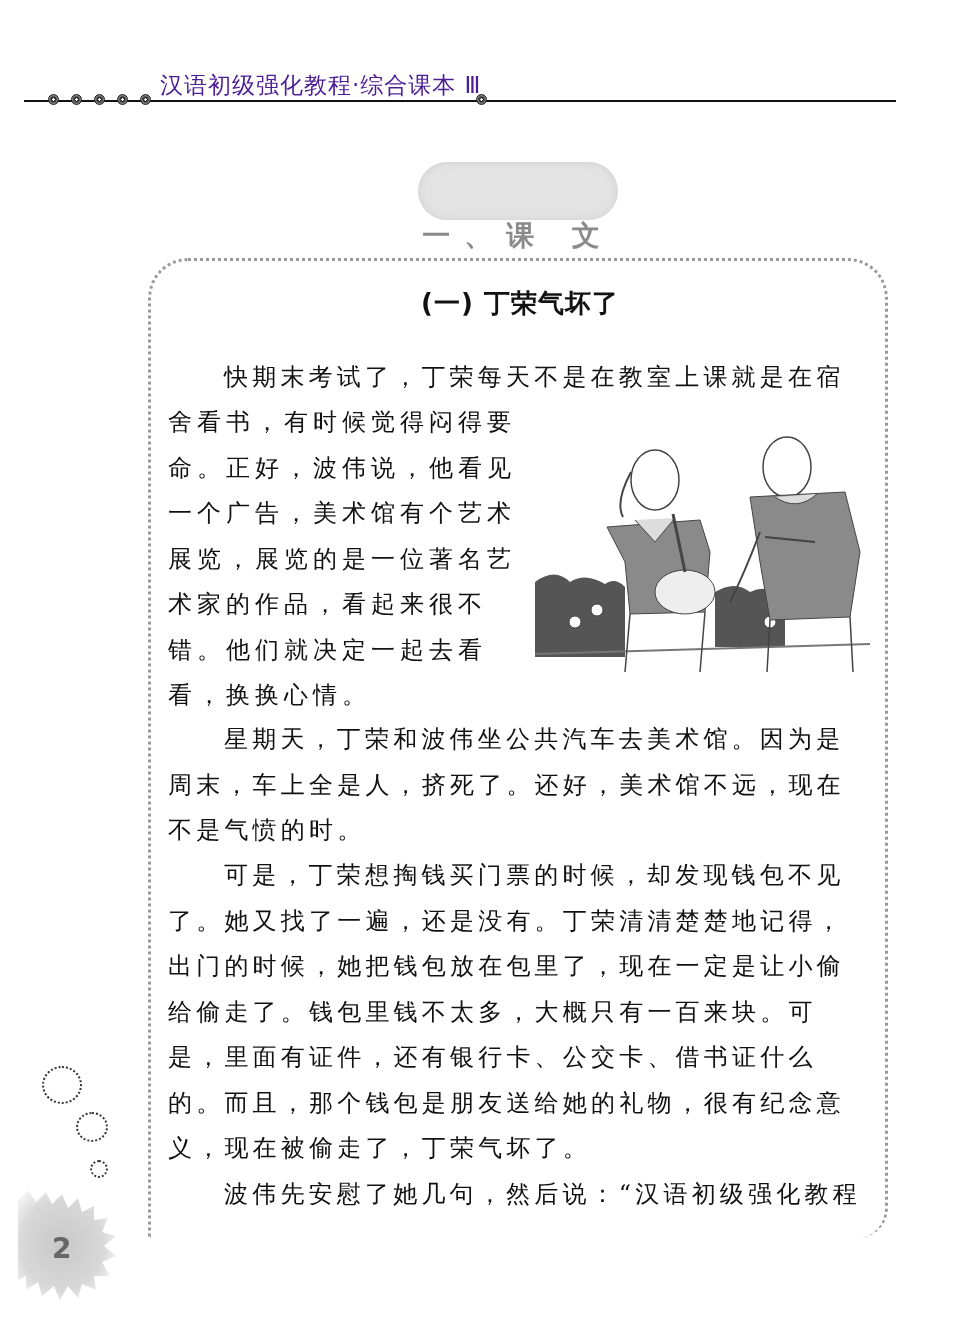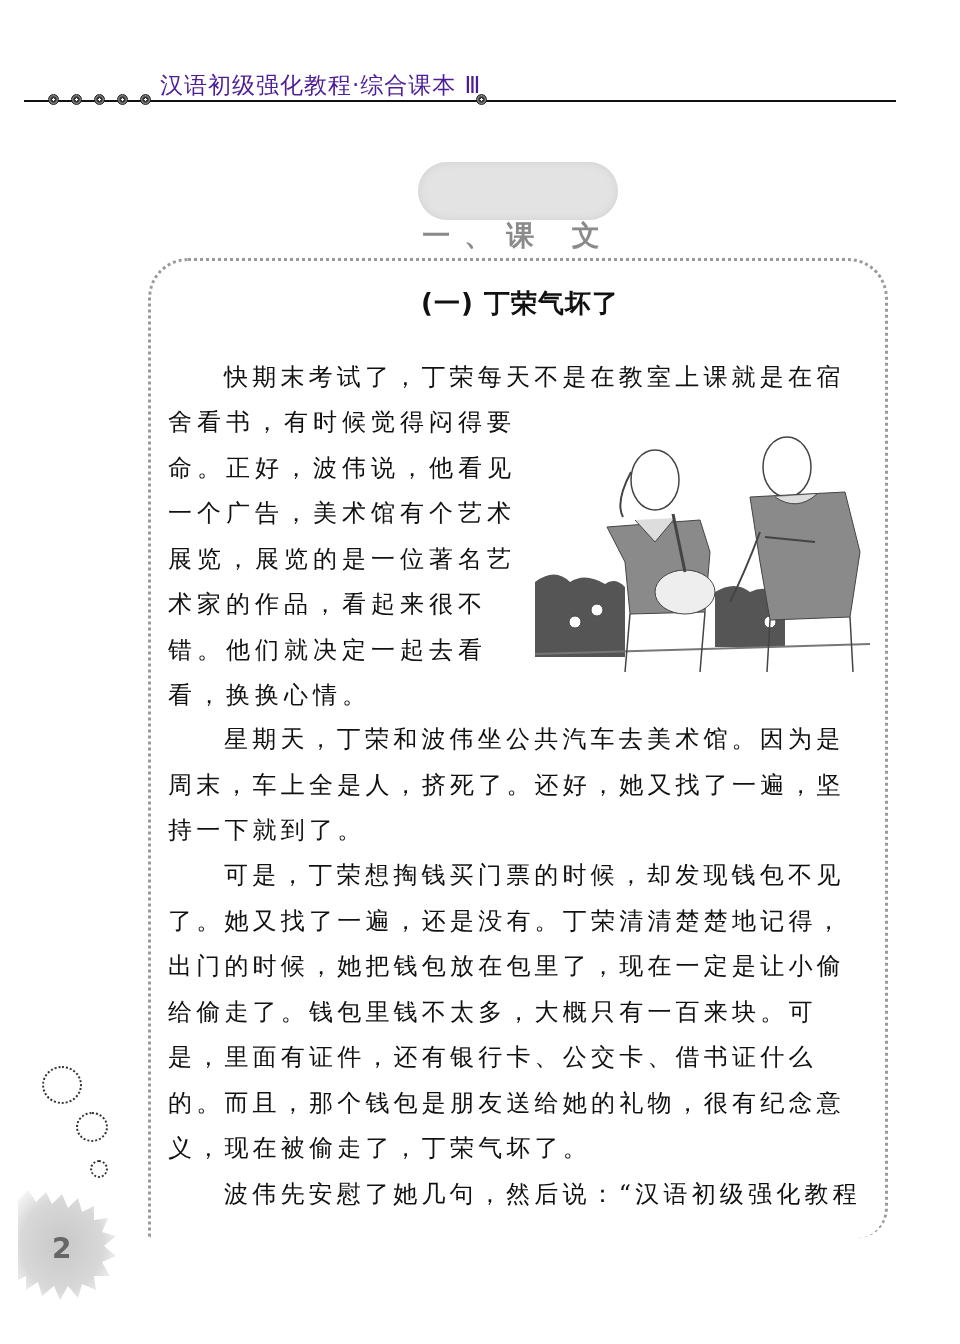--- a/index.html
+++ b/index.html
@@ -67,21 +67,21 @@
   <line x1="138" y1="82" x2="150" y2="140" stroke="#444" stroke-width="3"></line>
 
   <ellipse cx="252" cy="35" rx="24" ry="30" fill="#fff" stroke="#444" stroke-width="1.5"></ellipse>
   <path d="M215 65 L310 60 L325 120 L315 185 L235 188 L225 130 Z" fill="#8a8a8a" stroke="#444"></path>
   <path d="M240 65 Q262 80 282 62" fill="#ddd" stroke="#444"></path>
   <path d="M225 100 Q210 140 195 170" fill="none" stroke="#444" stroke-width="2"></path>
   <path d="M280 110 L230 105" fill="none" stroke="#444" stroke-width="2"></path>
   <path d="M235 188 L232 240 M315 185 L318 240" stroke="#444" stroke-width="1.5"></path>
 </svg>
 
-<p class="para" style="top:717px;text-indent:56px;">星期天，丁荣和波伟坐公共汽车去美术馆。因为是周末，车上全是人，挤死了。还好，她又找了一遍，坚持一下就到了。</p>
+<p class="para" style="top:717px;text-indent:56px;">星期天，丁荣和波伟坐公共汽车去美术馆。因为是周末，车上全是人，挤死了。还好，美术馆不远，现在不是气愤的时。</p>
 
 <p class="para" style="top:853px;text-indent:56px;font-family:Liberation Serif, serif;">可是，丁荣想掏钱买门票的时候，却发现钱包不见了。她又找了一遍，还是没有。丁荣清清楚楚地记得，出门的时候，她把钱包放在包里了，现在一定是让小偷给偷走了。钱包里钱不太多，大概只有一百来块。可是，里面有证件，还有银行卡、公交卡、借书证什么的。而且，那个钱包是朋友送给她的礼物，很有纪念意义，现在被偷走了，丁荣气坏了。</p>
 
 <p class="para" style="top:1172px;text-indent:56px;">波伟先安慰了她几句，然后说：“汉语初级强化教程</p>
 
 <div class="bubbles">
   <div class="bubble" style="left:2px;top:6px;width:36px;height:34px;"></div>
   <div class="bubble" style="left:36px;top:52px;width:28px;height:26px;"></div>
   <div class="bubble" style="left:50px;top:100px;width:14px;height:14px;"></div>
 </div>

